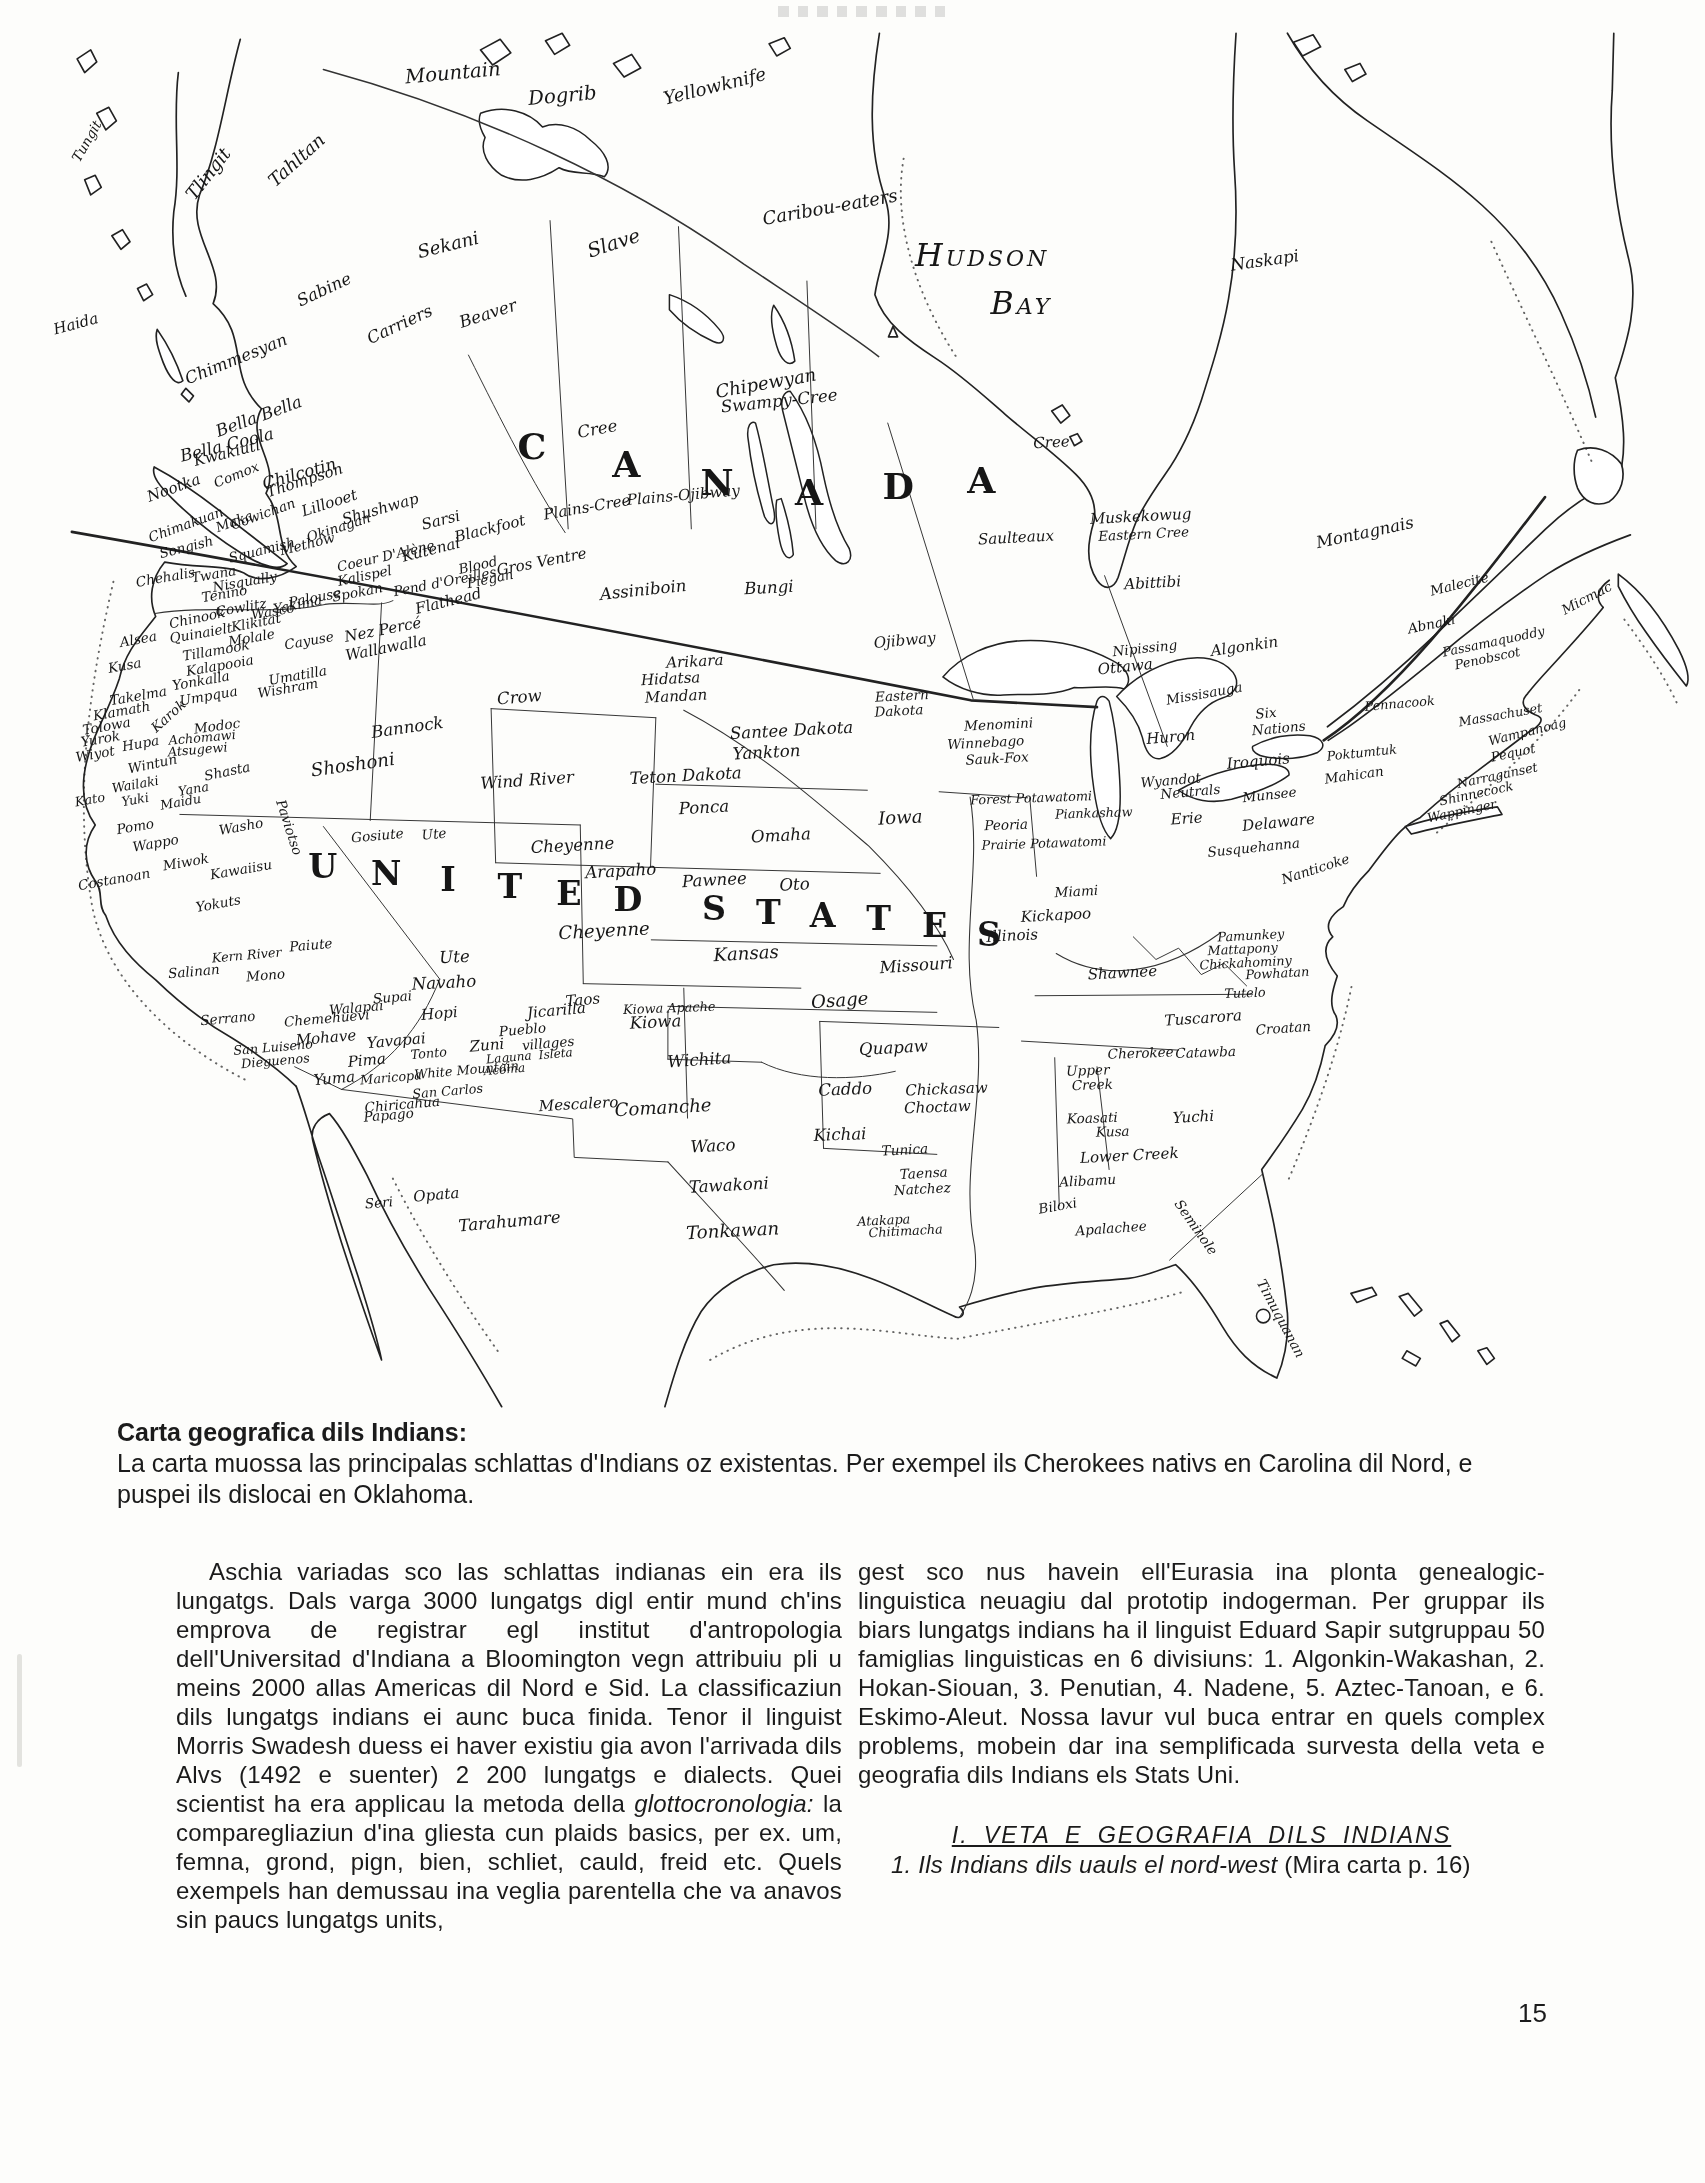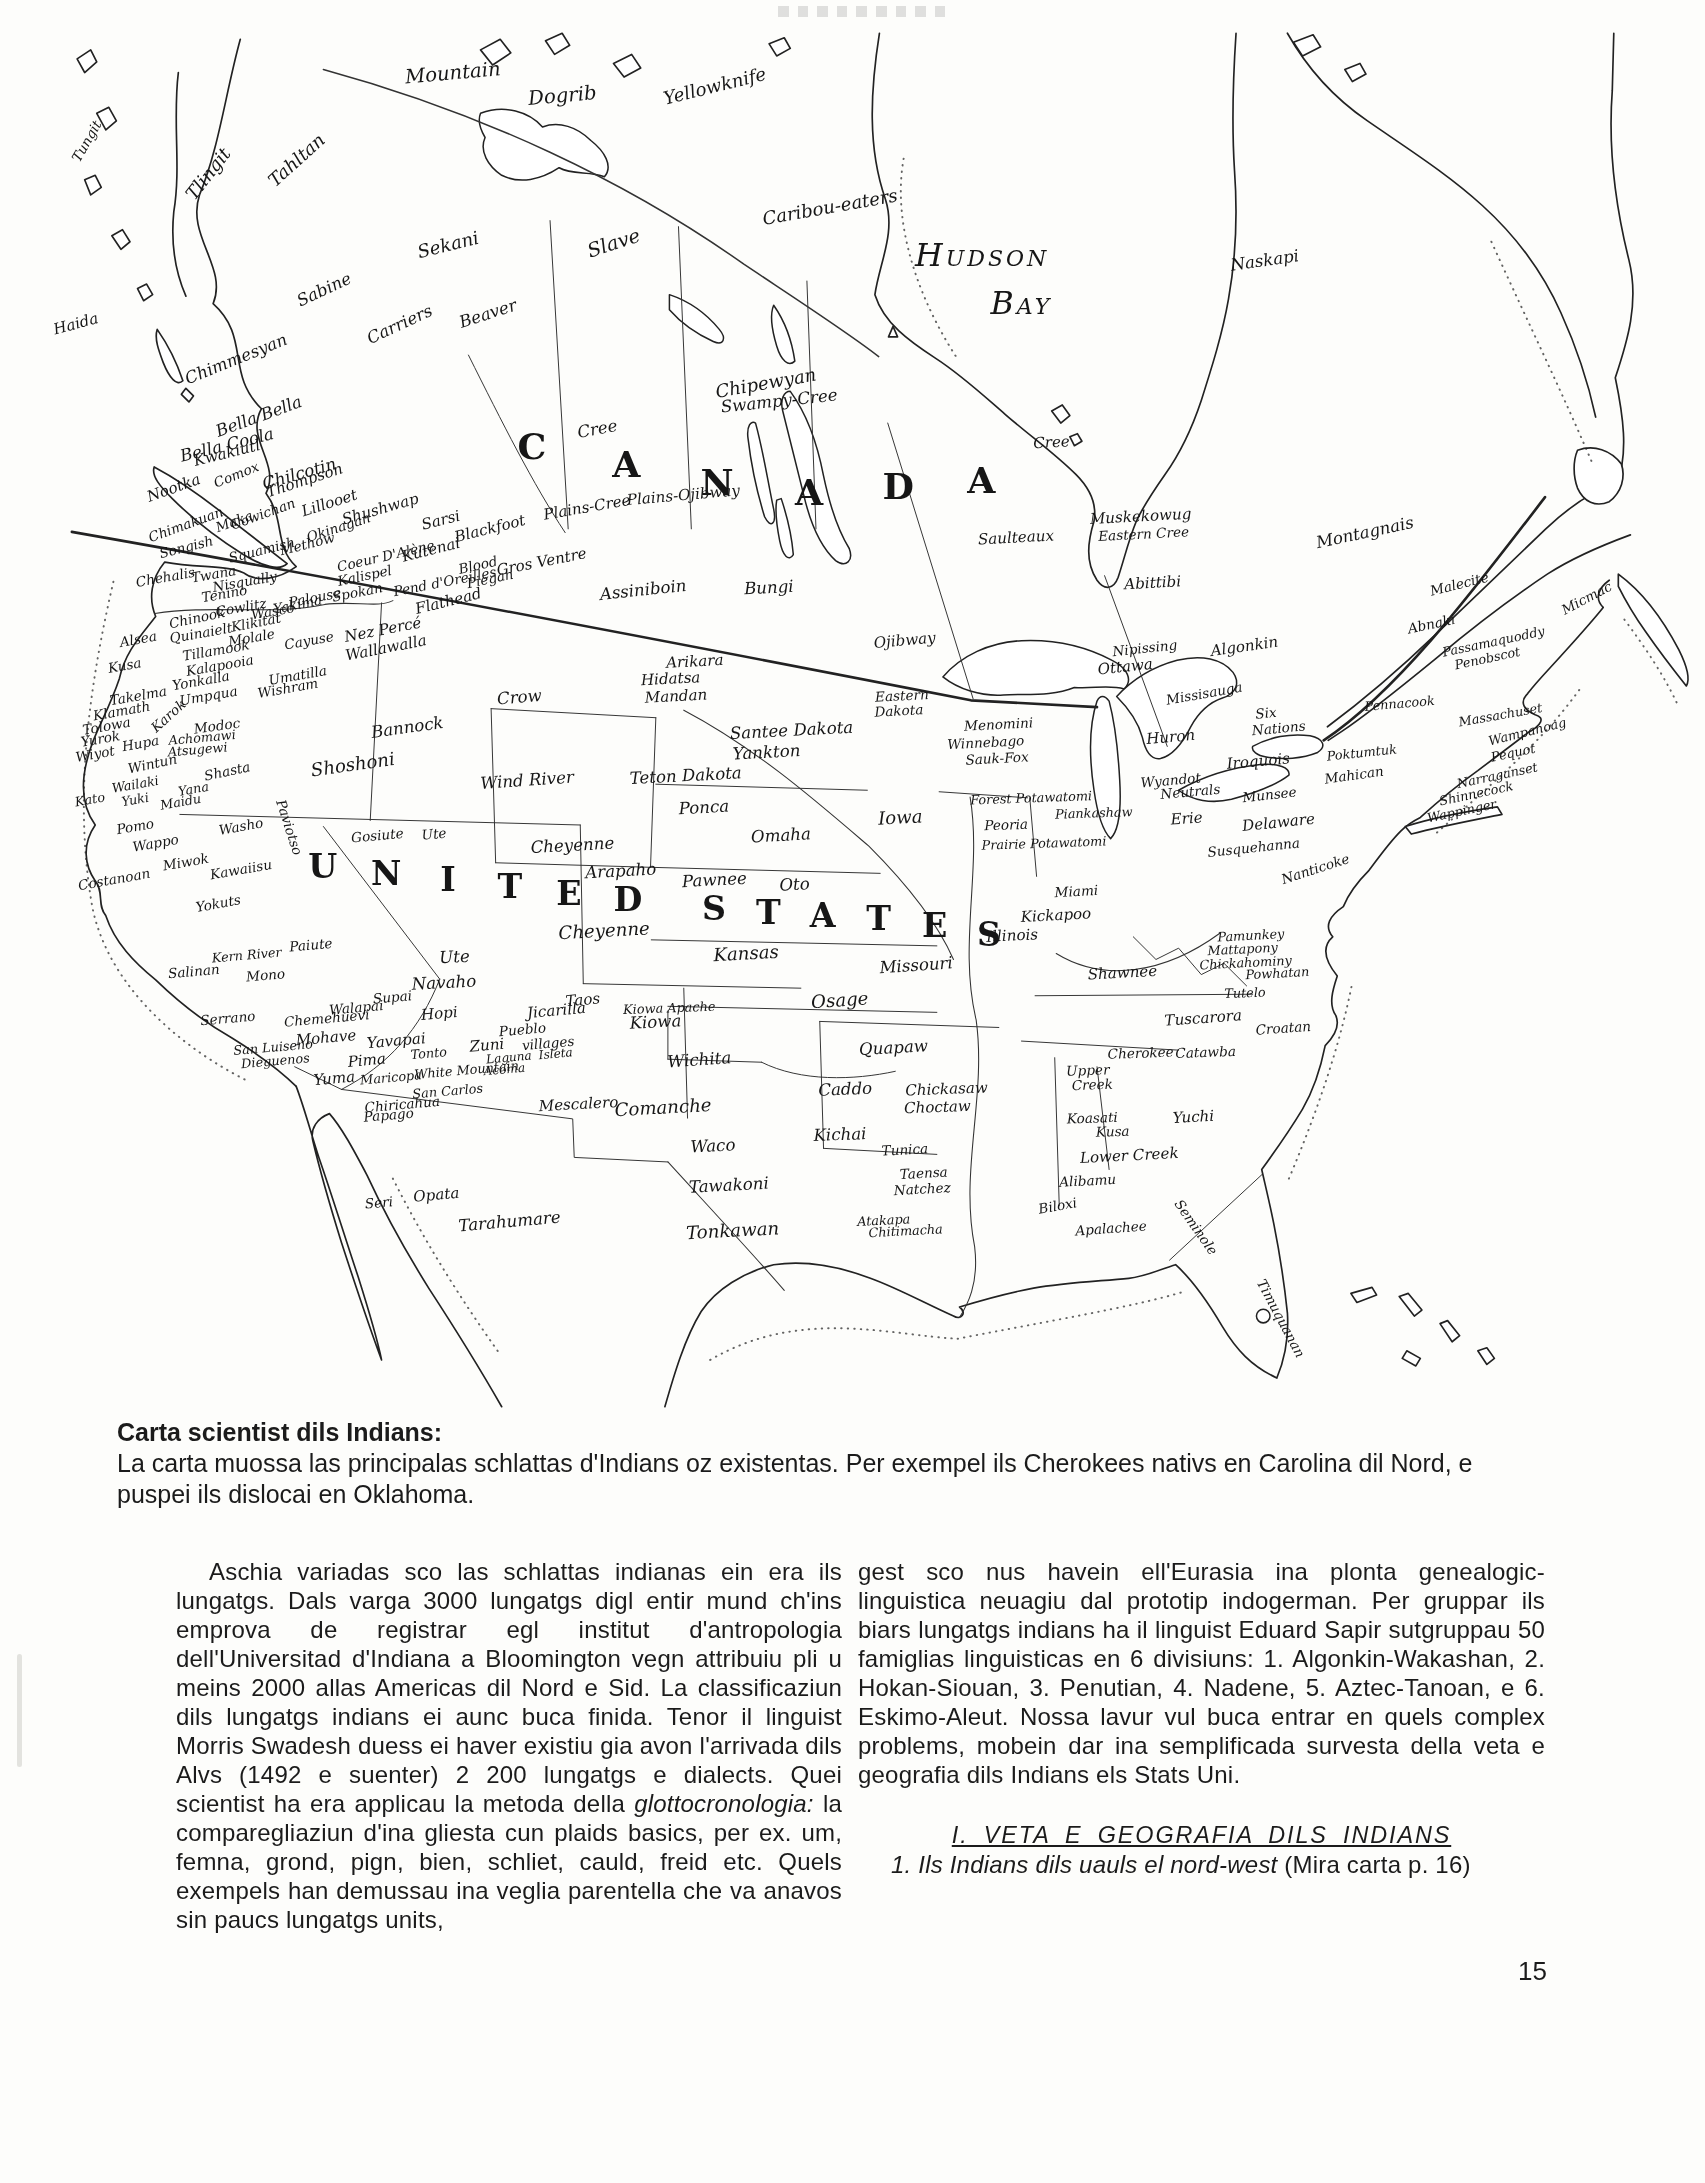--- a/index.html
+++ b/index.html
@@ -20,21 +20,21 @@
   .caption{position:absolute;left:117px;top:1417px;width:1432px;font-size:25px;line-height:31px;}
   .caption-title{font-weight:bold;}
   .cols{position:absolute;top:1553px;left:176px;width:1369px;}
   .col{position:absolute;top:4px;text-align:justify;font-size:24px;line-height:29px;letter-spacing:0.2px;}
   .col p{margin:0;}
   .col-left{left:0;width:666px;}
   .col-right{left:682px;width:687px;}
   .indent{text-indent:33px;}
   .heading{margin-top:32px;text-align:center;font-style:italic;font-size:23.4px;letter-spacing:1.9px;word-spacing:6.8px;white-space:nowrap;text-decoration:underline;}
   .item{margin-top:39px;}
-  .pagenum{position:absolute;left:1464px;top:1956px;width:83px;text-align:right;font-size:26px;}
+  .pagenum{position:absolute;left:1464px;top:1998px;width:83px;text-align:right;font-size:26px;}
   .artifact{position:absolute;left:778px;top:6px;width:174px;height:10.6px;opacity:.3;
     background:repeating-linear-gradient(90deg,#999 0 10.6px,transparent 10.6px 19.6px);}
   .smudge{position:absolute;left:16.6px;top:1654px;width:5.3px;height:113px;background:#c9c9c4;opacity:.5;border-radius:3px;}
 </style>
 </head>
 <body>
 
 <div class="page">
 
   <div class="artifact"></div>
@@ -453,21 +453,21 @@
         <text x="1401" y="1602" font-size="18" transform="rotate(-10 1401 1602)" class="maplabel">Biloxi</text>
         <text x="1170" y="1621" font-size="17" transform="rotate(-3 1170 1621)" class="maplabel">Atakapa</text>
         <text x="1199" y="1635" font-size="17" transform="rotate(-3 1199 1635)" class="maplabel">Chitimacha</text>
         <text x="1471" y="1632" font-size="18" transform="rotate(-4 1471 1632)" class="maplabel">Apalachee</text>
         <text x="1578" y="1628" font-size="18" transform="rotate(55 1578 1628)" class="maplabel">Seminole</text>
         <text x="1690" y="1748" font-size="18" transform="rotate(62 1690 1748)" class="maplabel">Timuquanan</text>
       </g>
   </svg>
 
   <div class="caption">
-    <div class="caption-title">Carta scientist dils Indians:</div>
+    <div class="caption-title">Carta geografica dils Indians:</div>
     <div class="caption-text">La carta muossa las principalas schlattas d'Indians oz existentas. Per exempel ils Cherokees nativs en Carolina dil Nord, e puspei ils dislocai en Oklahoma.</div>
   </div>
 
   <div class="cols">
     <div class="col col-left">
       <p class="indent"><span>Aschia variadas sco las schlattas indianas ein era ils lungatgs. Dals varga 3000 lungatgs digl entir mund ch'ins emprova de registrar egl institut d'antropologia dell'Universitad d'Indiana a Bloomington vegn attribuiu pli u meins 2000 allas Americas dil Nord e Sid. La classificaziun dils lungatgs indians ei aunc buca finida. Tenor il linguist Morris Swadesh duess ei haver existiu gia avon l'arrivada dils Alvs (1492 e suenter) 2 200 lungatgs e dialects. Quei scientist ha era applicau la metoda della </span><i>glottocronologia:</i><span> la comparegliaziun d'ina gliesta cun plaids basics, per ex. um, femna, grond, pign, bien, schliet, cauld, freid etc. Quels exempels han demussau ina veglia parentella che va anavos sin paucs lungatgs units,</span></p>
     </div>
     <div class="col col-right">
       <p><span>gest sco nus havein ell'Eurasia ina plonta genealogic-linguistica neuagiu dal prototip indogerman. Per gruppar ils biars lungatgs indians ha il linguist Eduard Sapir sutgruppau 50 famiglias linguisticas en 6 divisiuns: 1. Algonkin-Wakashan, 2. Hokan-Siouan, 3. Penutian, 4. Nadene, 5. Aztec-Tanoan, e 6. Eskimo-Aleut. Nossa lavur vul buca entrar en quels complex problems, mobein dar ina semplificada survesta della veta e geografia dils Indians els Stats Uni.</span></p>
       <div class="heading">I. VETA E GEOGRAFIA DILS INDIANS</div>

